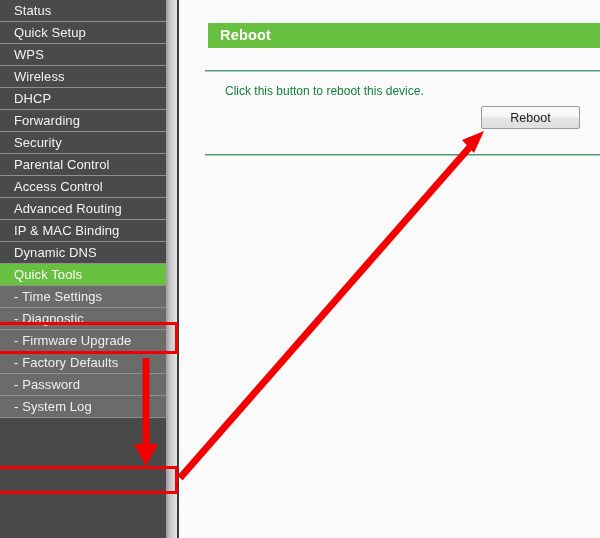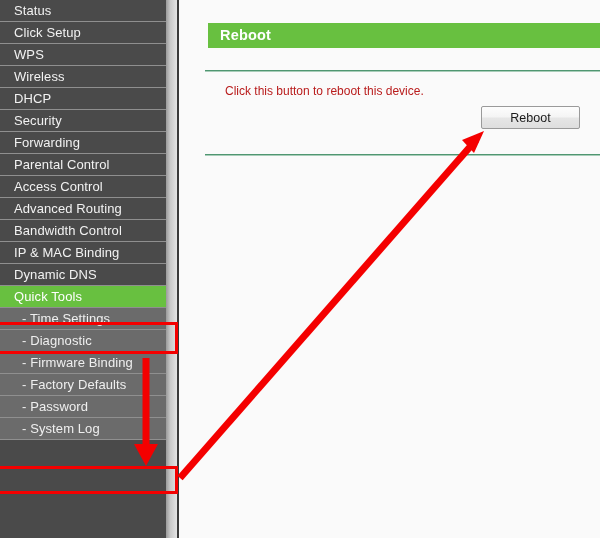--- a/index.html
+++ b/index.html
@@ -42,21 +42,21 @@
     font-weight: normal;
     color: #f2f2f2;
     background: #4a4a4a;
     border-bottom: 1px solid #8f8f8f;
     box-sizing: border-box;
     white-space: nowrap;
     letter-spacing: 0.1px;
   }
   .menu-item.sub {
     background: #6b6b6b;
-    padding-left: 22px;
+    padding-left: 14px;
     color: #efefef;
   }
   .menu-item.active-green {
     background: #68c040;
     color: #ffffff;
     border-bottom: 1px solid #8f8f8f;
   }
   .menu-item.active-text {
     color: #9fdd4a;
   }
@@ -115,21 +115,21 @@
     border-bottom: 1px solid #a8cdb9;
   }
   #hr-top { top: 70px; }
   #hr-bottom { top: 154px; }
 
   #desc-text {
     position: absolute;
     left: 46px;
     top: 84px;
     font-size: 12px;
-    color: #b91c1c;
+    color: #15803d;
     white-space: nowrap;
   }
 
   #reboot-button {
     position: absolute;
     left: 302px;
     top: 106px;
     width: 99px;
     height: 23px;
     background: linear-gradient(to bottom, #fdfdfd 0%, #f4f4f4 48%, #e6e6e6 52%, #dedede 100%);
@@ -172,36 +172,35 @@
     height: 28px;
   }
 </style>
 </head>
 <body>
 
 <div id="app">
 
   <nav id="sidebar">
       <div class="menu-item">Status</div>
-      <div class="menu-item">Click Setup</div>
+      <div class="menu-item">Quick Setup</div>
       <div class="menu-item">WPS</div>
       <div class="menu-item">Wireless</div>
       <div class="menu-item">DHCP</div>
+      <div class="menu-item">Forwarding</div>
       <div class="menu-item">Security</div>
-      <div class="menu-item">Forwarding</div>
       <div class="menu-item">Parental Control</div>
       <div class="menu-item">Access Control</div>
       <div class="menu-item">Advanced Routing</div>
-      <div class="menu-item">Bandwidth Control</div>
       <div class="menu-item">IP &amp; MAC Binding</div>
       <div class="menu-item">Dynamic DNS</div>
       <div class="menu-item active-green">Quick Tools</div>
       <div class="menu-item sub">- Time Settings</div>
       <div class="menu-item sub">- Diagnostic</div>
-      <div class="menu-item sub">- Firmware Binding</div>
+      <div class="menu-item sub">- Firmware Upgrade</div>
       <div class="menu-item sub">- Factory Defaults</div>
       <div class="menu-item sub">- Password</div>
       <div class="menu-item sub">- System Log</div>
     </nav>
   <div id="sidebar-gutter"></div>
   <div id="sidebar-gutter-edge"></div>
 
   <section id="main">
 
     <div id="page-header">Reboot</div>

